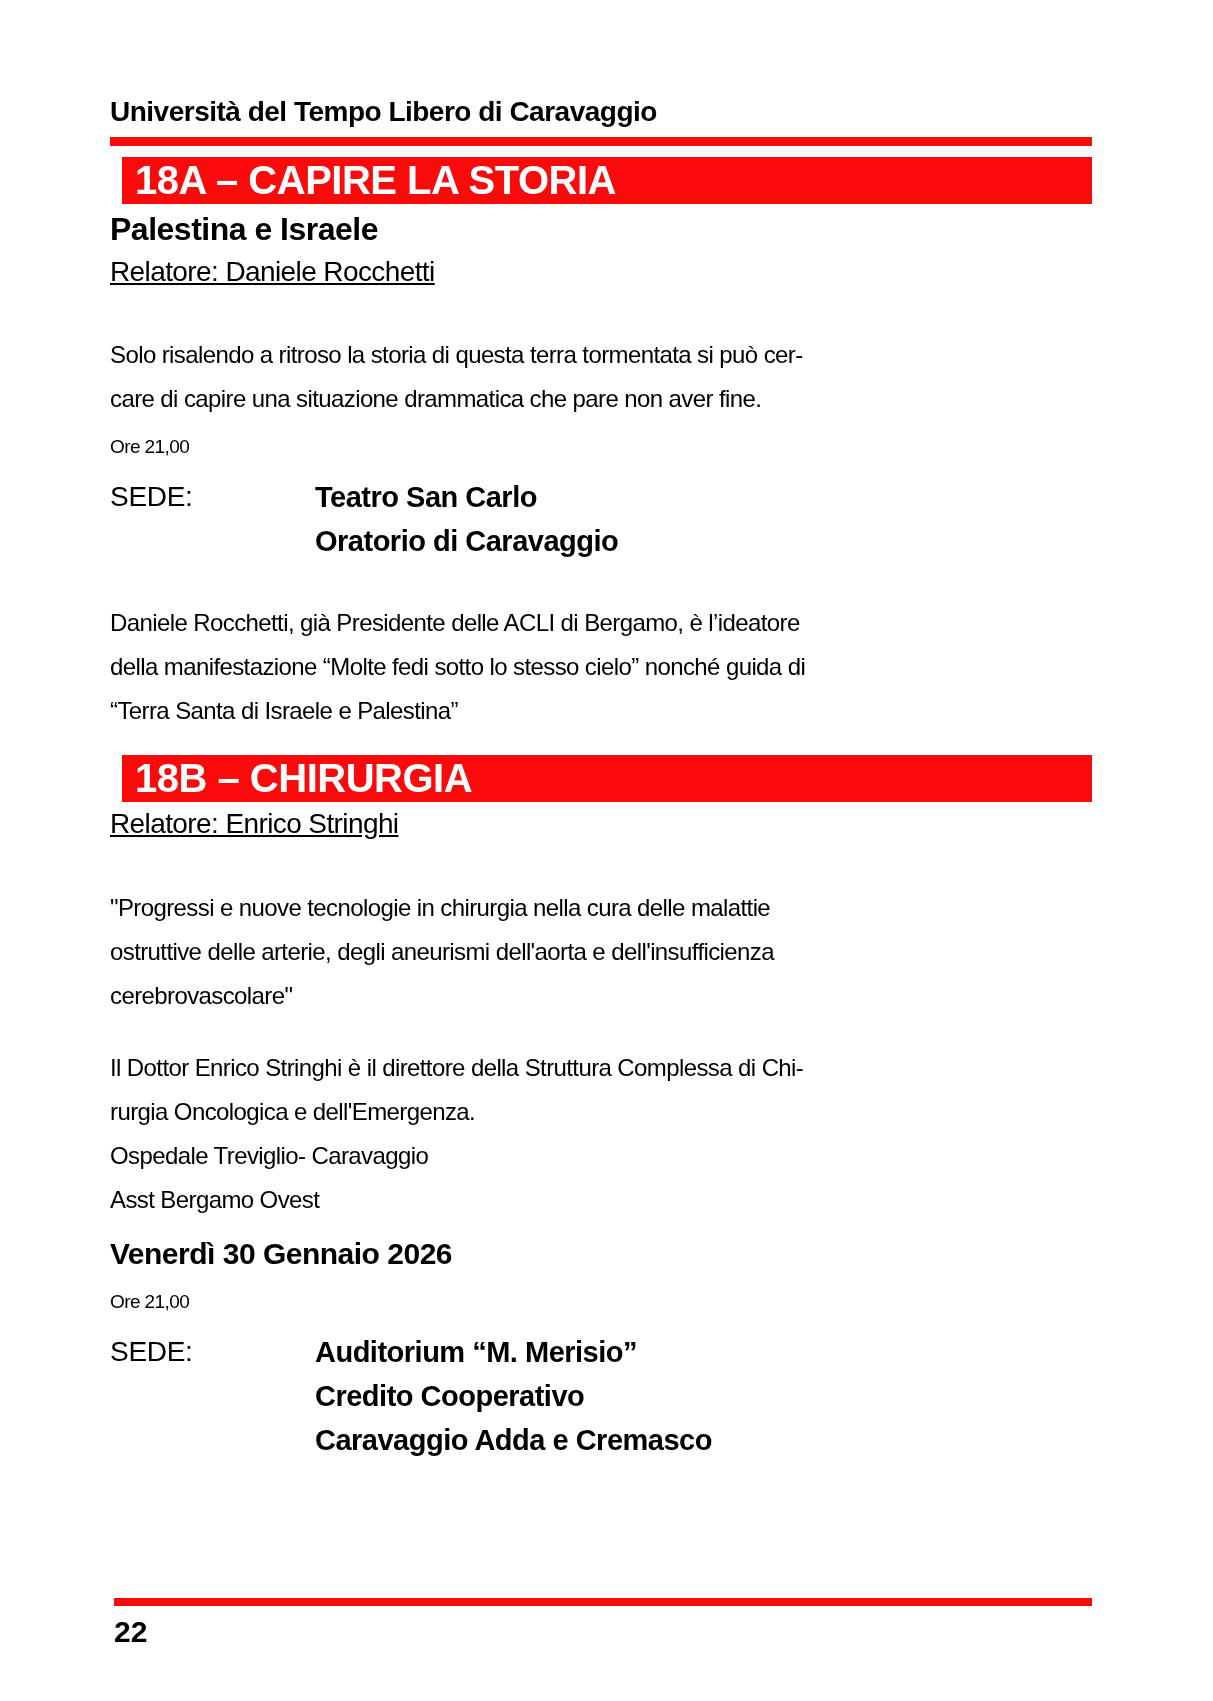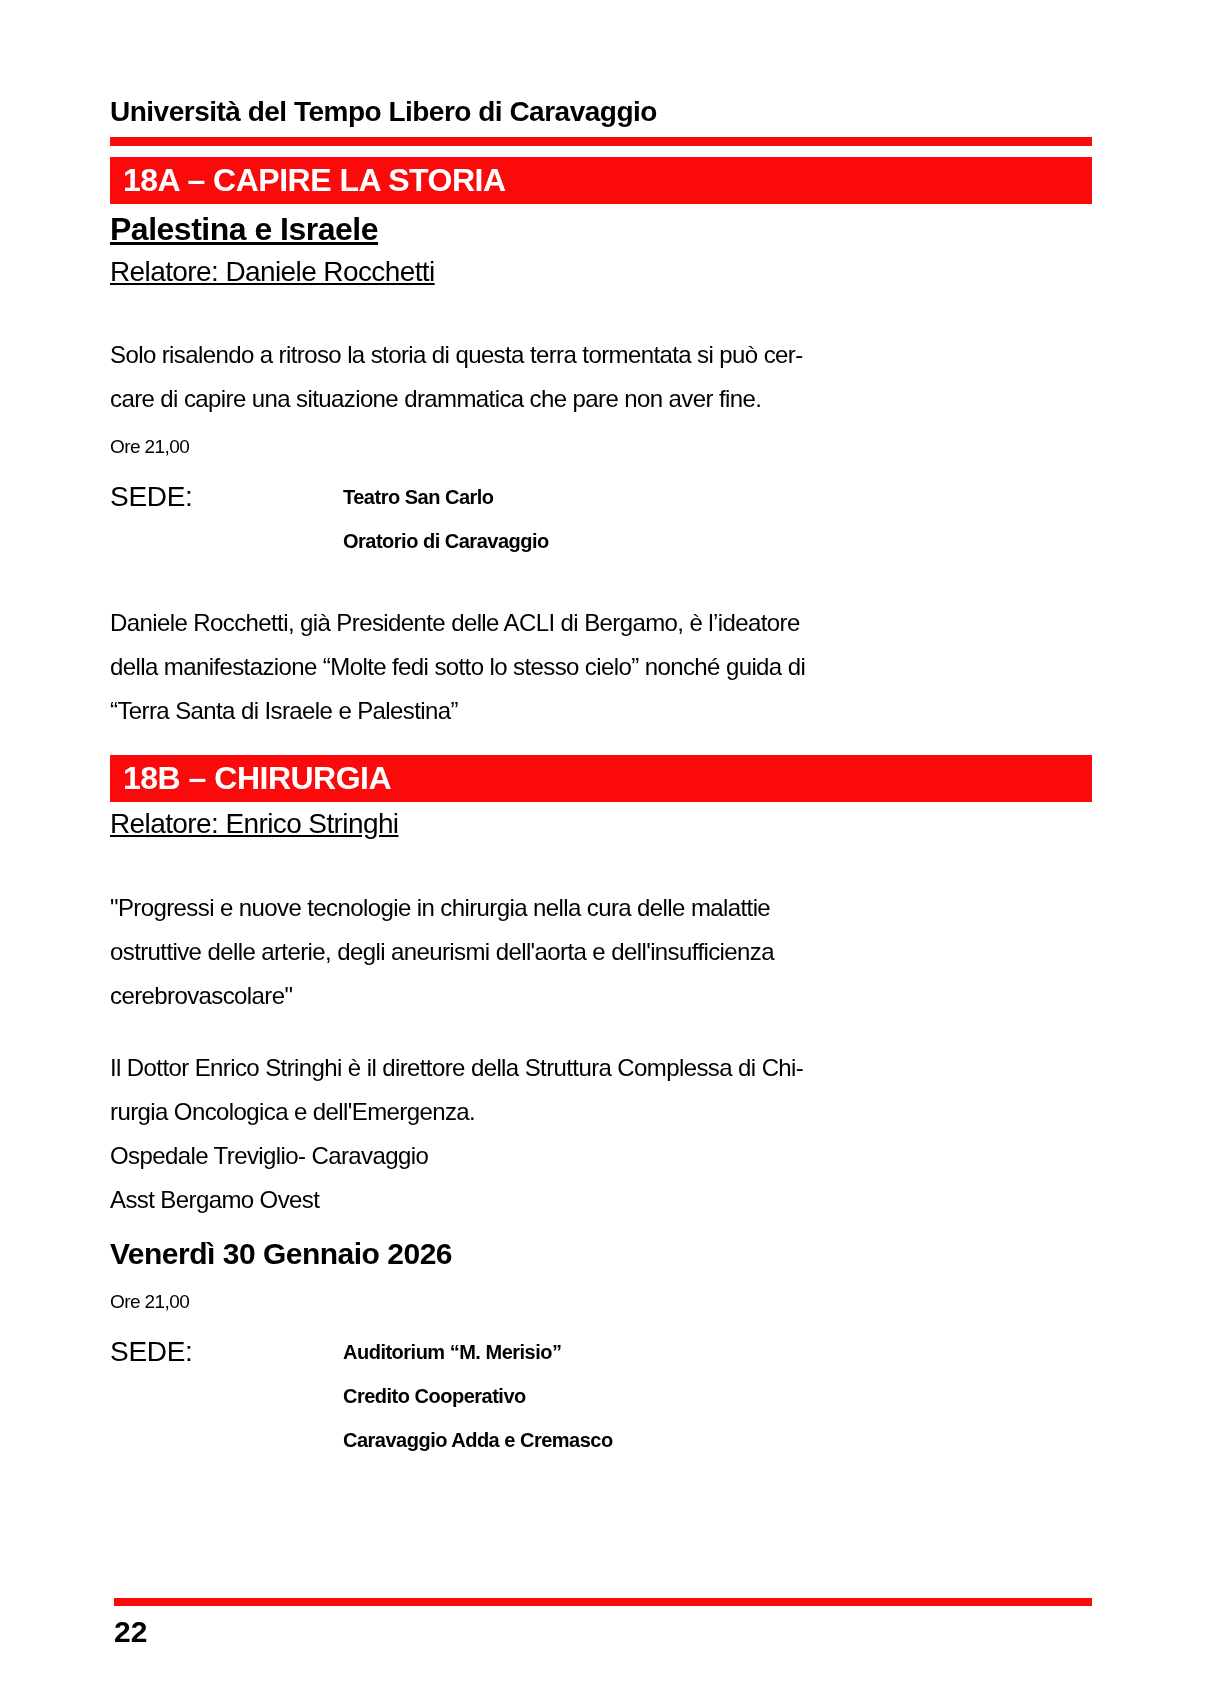--- a/index.html
+++ b/index.html
@@ -27,34 +27,34 @@
   .rule {
     height:9px;
     background:var(--accent);
     margin-top:8px;
   }
   .banner {
     margin-top:11px;
     height:47px;
     background:var(--accent);
     color:#fff;
-    font-size:32px; font-weight:bold;
+    font-size:40px; font-weight:bold;
     line-height:47px;
     padding-left:13px;
     letter-spacing:-0.5px;
     white-space:pre;
+    margin-left:12px;
   }
   .banner.second { margin-top:22px; }
   .section-title {
     margin:4px 0 0 0;
     font-size:32px; font-weight:bold;
     line-height:42px;
     letter-spacing:-0.5px;
     white-space:pre;
-    text-decoration:underline;
   }
   .speaker {
     font-size:28px;
     line-height:44px;
     letter-spacing:-0.6px;
     white-space:pre;
     text-decoration:underline;
   }
   .para {
     margin:0;
@@ -79,32 +79,31 @@
     margin-top:4px;
     font-size:19px;
     line-height:44px;
     letter-spacing:-0.6px;
     white-space:pre;
   }
   .venue-row {
     margin-top:6px;
     display:flex;
     align-items:flex-start;
-    gap:28px;
   }
   .venue-label {
     width:205px;
     flex:0 0 205px;
     font-size:28px;
     line-height:44px;
     letter-spacing:-0.3px;
     white-space:pre;
   }
   .venue {
-    font-size:20px; font-weight:bold;
+    font-size:29px; font-weight:bold;
     line-height:44px;
     letter-spacing:-0.5px;
     white-space:pre;
   }
   .footer {
     position:absolute;
     left:114px; right:121px;
     top:1590px;
   }
   .footer-rule { height:8px; background:var(--accent); }

